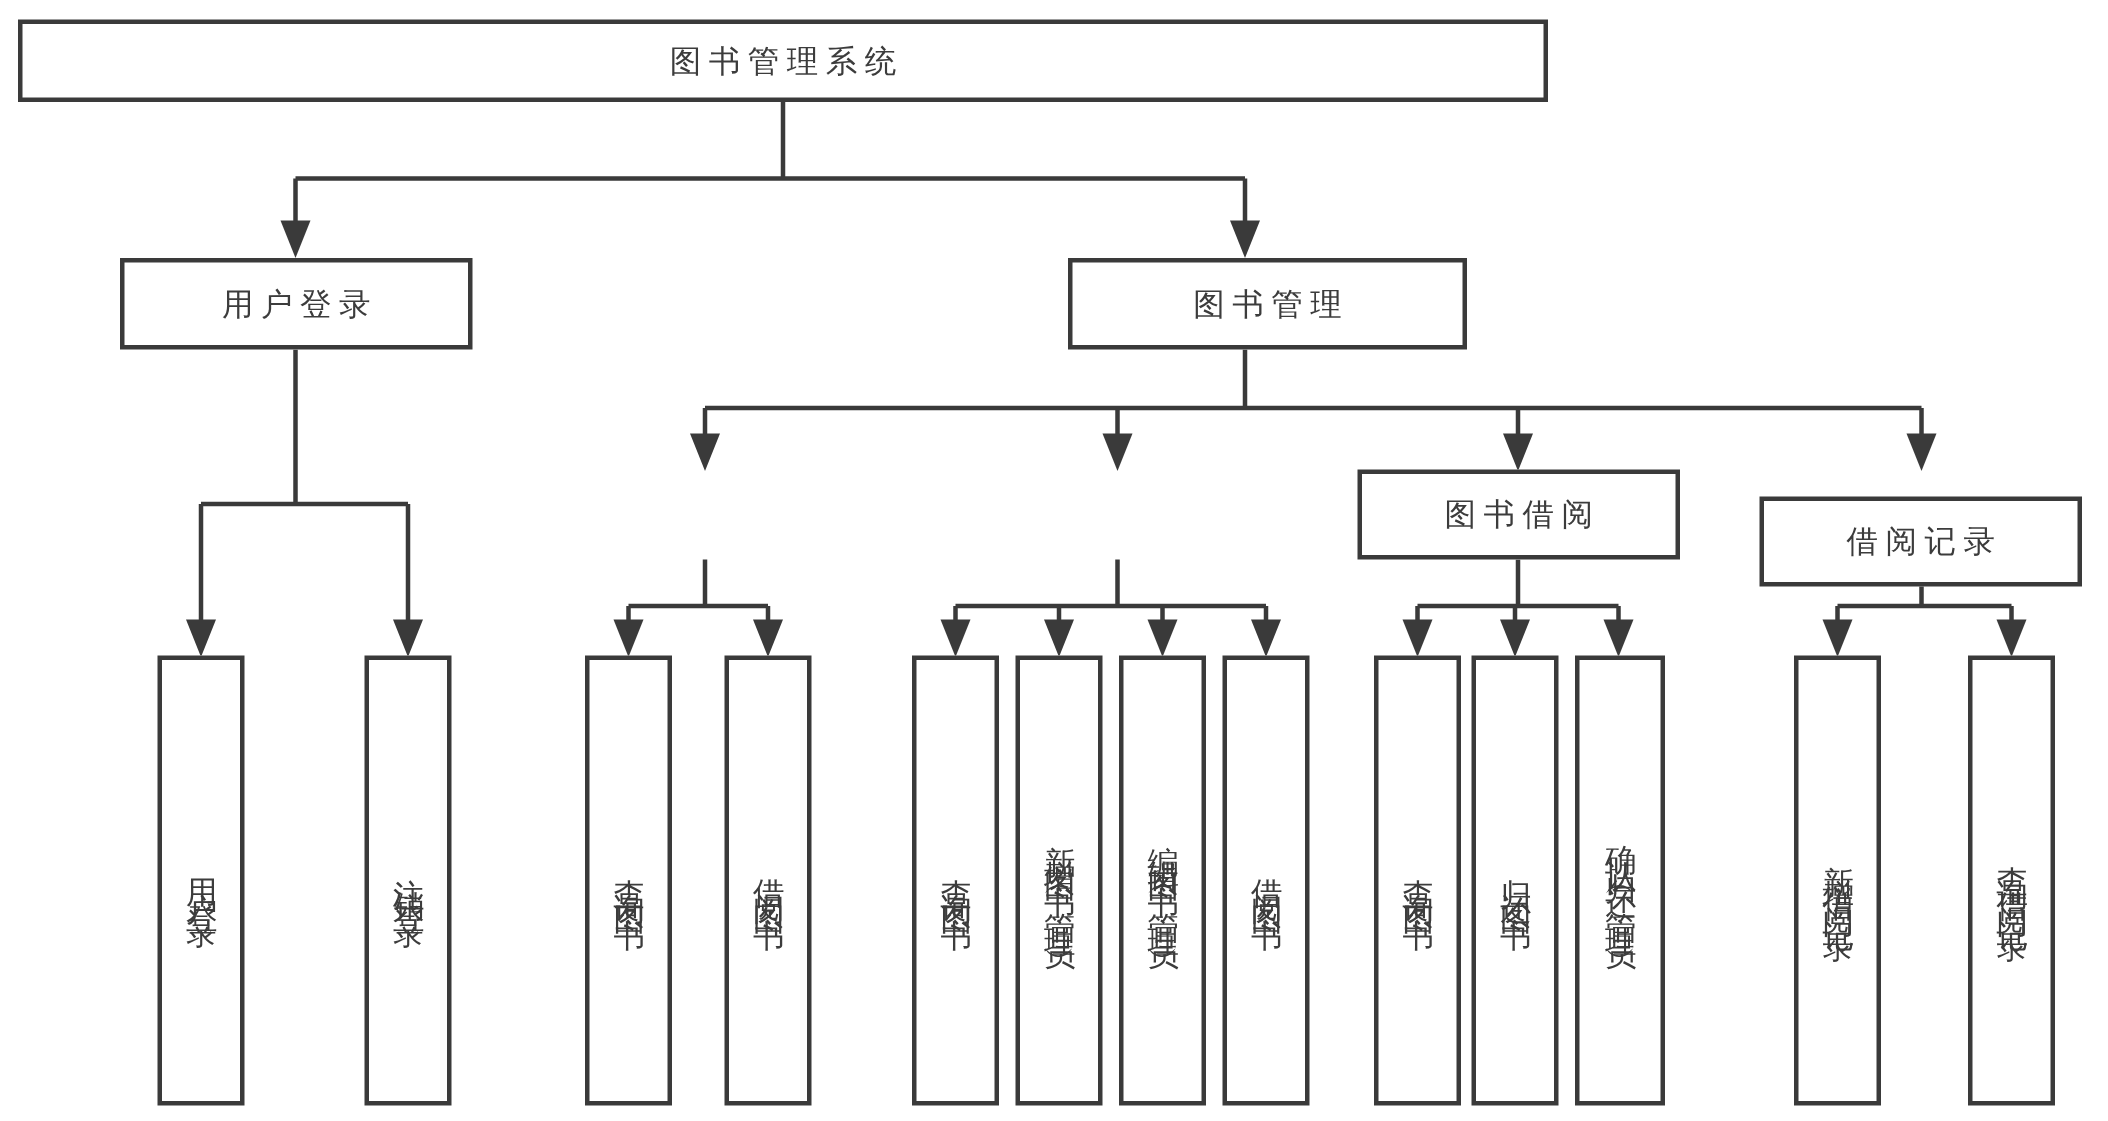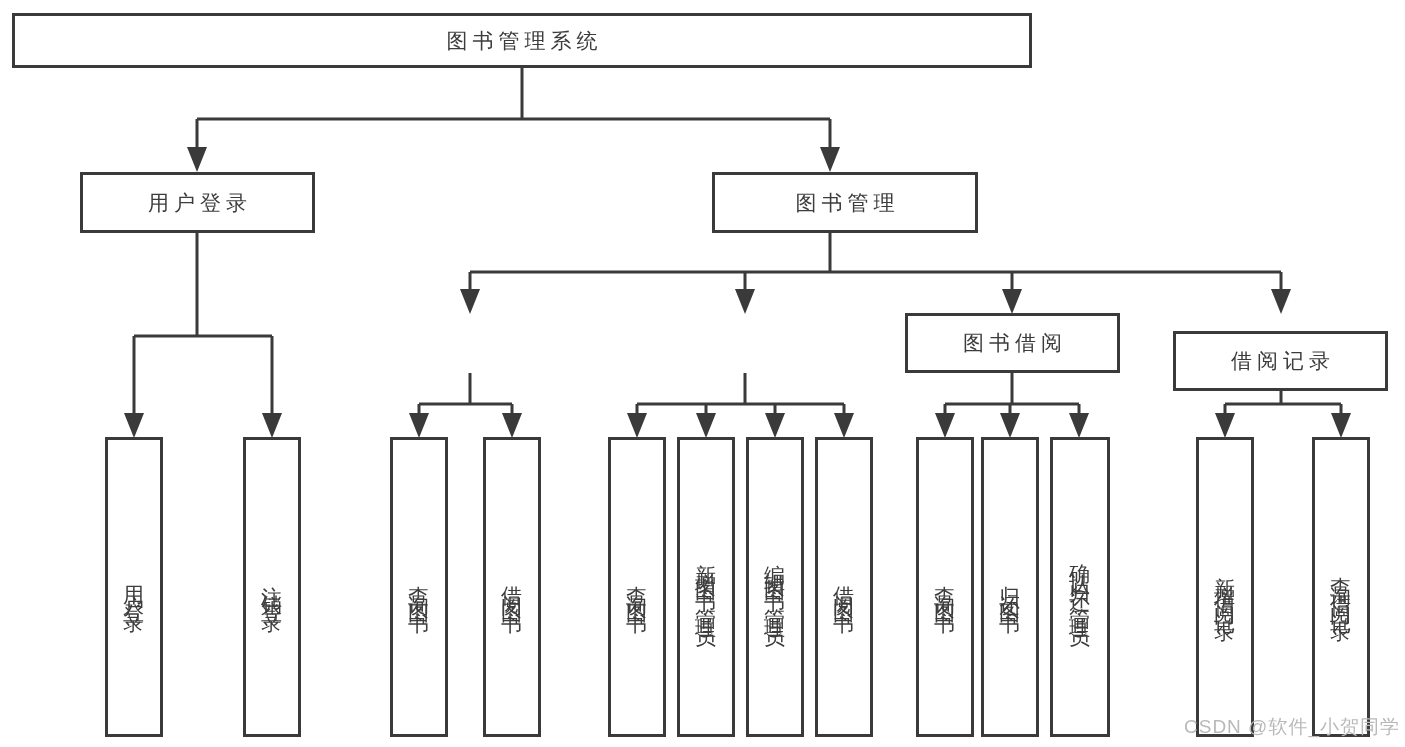--- a/index.html
+++ b/index.html
@@ -116,15 +116,14 @@
   <div class="box vbox" style="left:746px; top:437px; width:58px; height:300px;">编辑图书（管理员）</div>
   <div class="box vbox" style="left:815px; top:437px; width:58px; height:300px;">借阅图书</div>
 
   <div class="box vbox" style="left:916px; top:437px; width:58px; height:300px;">查询图书</div>
   <div class="box vbox" style="left:981px; top:437px; width:58px; height:300px;">归还图书</div>
   <div class="box vbox" style="left:1050px; top:437px; width:60px; height:300px;">确认归还（管理员）</div>
 
   <div class="box vbox" style="left:1196px; top:437px; width:58px; height:300px;">新增借阅记录</div>
   <div class="box vbox" style="left:1312px; top:437px; width:58px; height:300px;">查询借阅记录</div>
 
-  <div class="watermark">CSDN @软件_小贺同学</div>
 
 </div>
 
 </body></html>

